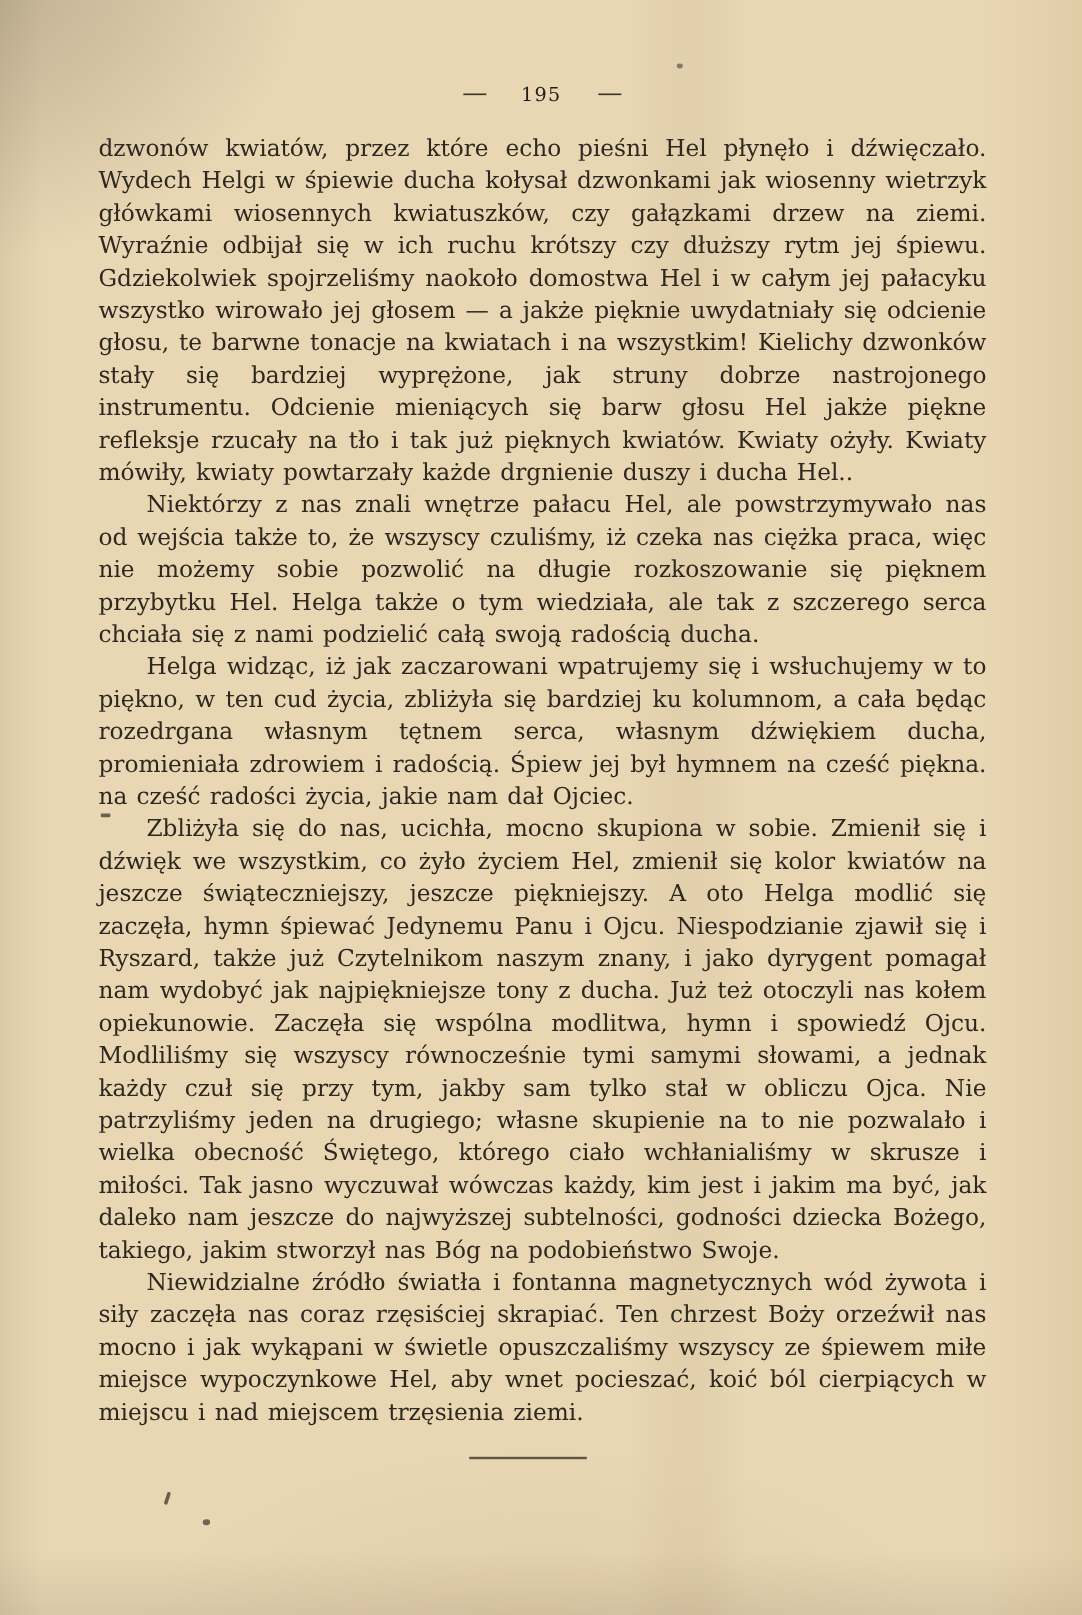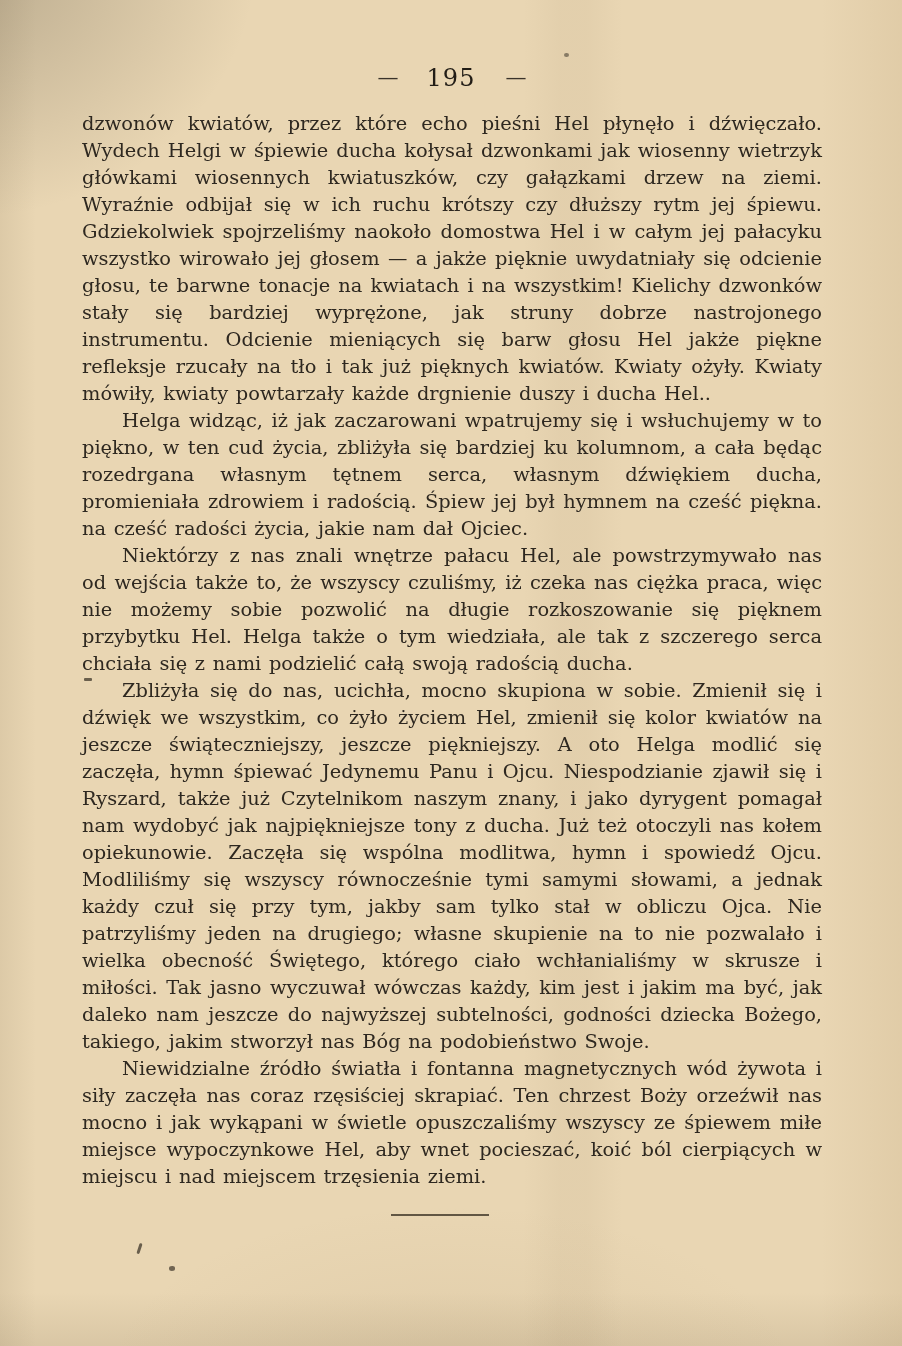--- a/index.html
+++ b/index.html
@@ -34,21 +34,21 @@
     gap: 30px;
     height: 32px;
   }
   .page-header .dash {
     font-size: 21px;
     letter-spacing: -2px;
     color: #3a332a;
     transform: translateY(-1px);
   }
   .page-number {
-    font-size: 24px;
+    font-size: 16px;
     color: #221d16;
     letter-spacing: 1px;
   }
   .text-block {
     position: absolute;
     top: 110px;
     left: 82px;
     width: 740px;
     font-size: 19.4px;
     line-height: 27px;
@@ -116,22 +116,22 @@
 <div class="page">
 
   <div class="page-header">
     <span class="dash">—</span>
     <span class="page-number">195</span>
     <span class="dash">—</span>
   </div>
 
   <div class="text-block">
     <p class="para no-indent">dzwonów kwiatów, przez które echo pieśni Hel płynęło i dźwięczało. Wydech Helgi w śpiewie ducha kołysał dzwonkami jak wiosenny wietrzyk główkami wiosennych kwiatuszków, czy gałązkami drzew na ziemi. Wyraźnie odbijał się w ich ruchu krótszy czy dłuższy rytm jej śpiewu. Gdziekolwiek spojrzeliśmy naokoło domostwa Hel i w całym jej pałacyku wszystko wirowało jej głosem — a jakże pięknie uwydatniały się odcienie głosu, te barwne tonacje na kwiatach i na wszystkim! Kielichy dzwonków stały się bardziej wyprężone, jak struny dobrze nastrojonego instrumentu. Odcienie mieniących się barw głosu Hel jakże piękne refleksje rzucały na tło i tak już pięknych kwiatów. Kwiaty ożyły. Kwiaty mówiły, kwiaty powtarzały każde drgnienie duszy i ducha Hel..</p>
+    <p class="para">Niektórzy z nas znali wnętrze pałacu Hel, ale powstrzymywało nas od wejścia także to, że wszyscy czuliśmy, iż czeka nas ciężka praca, więc nie możemy sobie pozwolić na długie rozkoszowanie się pięknem przybytku Hel. Helga także o tym wiedziała, ale tak z szczerego serca chciała się z nami podzielić całą swoją radością ducha.</p>
     <p class="para">Helga widząc, iż jak zaczarowani wpatrujemy się i wsłuchujemy w to piękno, w ten cud życia, zbliżyła się bardziej ku kolumnom, a cała będąc rozedrgana własnym tętnem serca, własnym dźwiękiem ducha, promieniała zdrowiem i radością. Śpiew jej był hymnem na cześć piękna. na cześć radości życia, jakie nam dał Ojciec.</p>
-    <p class="para">Niektórzy z nas znali wnętrze pałacu Hel, ale powstrzymywało nas od wejścia także to, że wszyscy czuliśmy, iż czeka nas ciężka praca, więc nie możemy sobie pozwolić na długie rozkoszowanie się pięknem przybytku Hel. Helga także o tym wiedziała, ale tak z szczerego serca chciała się z nami podzielić całą swoją radością ducha.</p>
     <p class="para">Zbliżyła się do nas, ucichła, mocno skupiona w sobie. Zmienił się i dźwięk we wszystkim, co żyło życiem Hel, zmienił się kolor kwiatów na jeszcze świąteczniejszy, jeszcze piękniejszy. A oto Helga modlić się zaczęła, hymn śpiewać Jedynemu Panu i Ojcu. Niespodzianie zjawił się i Ryszard, także już Czytelnikom naszym znany, i jako dyrygent pomagał nam wydobyć jak najpiękniejsze tony z ducha. Już też otoczyli nas kołem opiekunowie. Zaczęła się wspólna modlitwa, hymn i spowiedź Ojcu. Modliliśmy się wszyscy równocześnie tymi samymi słowami, a jednak każdy czuł się przy tym, jakby sam tylko stał w obliczu Ojca. Nie patrzyliśmy jeden na drugiego; własne skupienie na to nie pozwalało i wielka obecność Świętego, którego ciało wchłanialiśmy w skrusze i miłości. Tak jasno wyczuwał wówczas każdy, kim jest i jakim ma być, jak daleko nam jeszcze do najwyższej subtelności, godności dziecka Bożego, takiego, jakim stworzył nas Bóg na podobieństwo Swoje.</p>
     <p class="para">Niewidzialne źródło światła i fontanna magnetycznych wód żywota i siły zaczęła nas coraz rzęsiściej skrapiać. Ten chrzest Boży orzeźwił nas mocno i jak wykąpani w świetle opuszczaliśmy wszyscy ze śpiewem miłe miejsce wypoczynkowe Hel, aby wnet pocieszać, koić ból cierpiących w miejscu i nad miejscem trzęsienia ziemi.</p>
     <div class="end-rule"></div>
   </div>
 
   <div class="margin-dash"></div>
   <div class="speck speck-top"></div>
   <div class="speck speck-tick"></div>
   <div class="speck speck-dot"></div>
 

